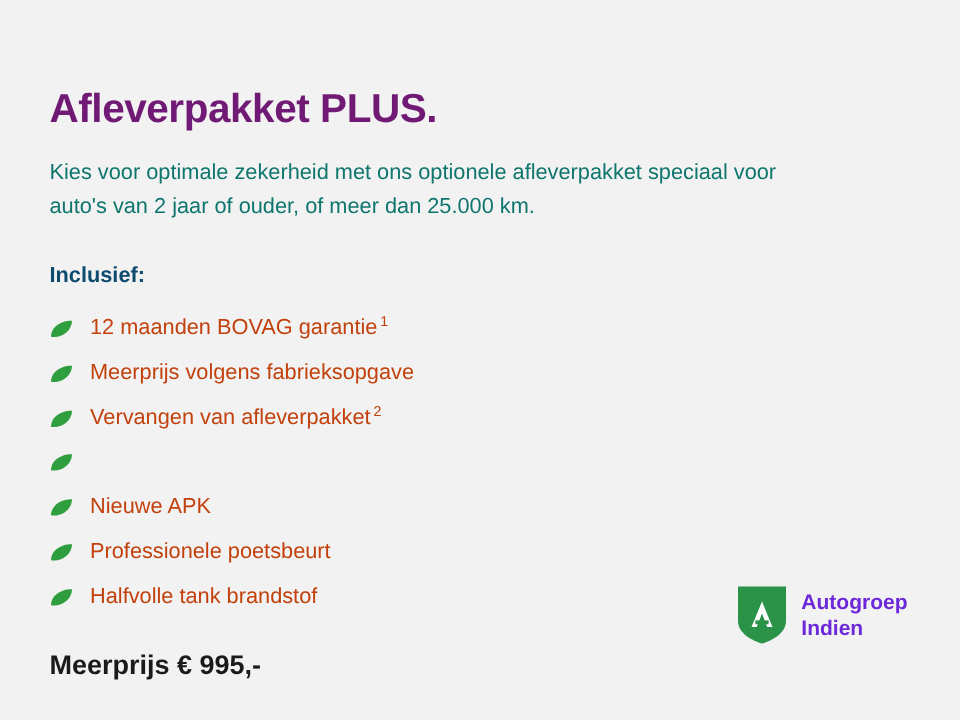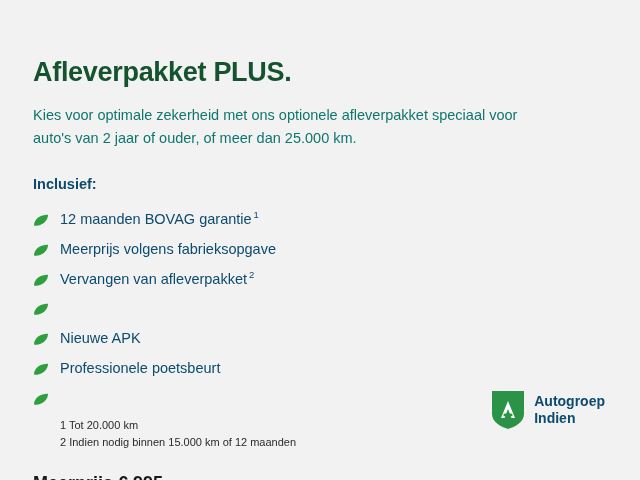--- a/index.html
+++ b/index.html
@@ -23,21 +23,21 @@
   }
   .content {
     position: absolute;
     left: 33px;
     top: 57px;
     width: 560px;
   }
   .title {
     font-size: 27px;
     font-weight: bold;
-    color: #14532d;
+    color: #701a75;
     margin: 0 0 16px 0;
     letter-spacing: -0.3px;
   }
   .intro {
     font-size: 14.5px;
     line-height: 23px;
     color: #0f766e;
     margin: 0 0 26px 0;
     max-width: 520px;
   }
@@ -50,21 +50,21 @@
   ul.features {
     list-style: none;
     margin: 0;
     padding: 0;
   }
   ul.features li {
     position: relative;
     padding-left: 27px;
     font-size: 14.5px;
     line-height: 26px;
-    color: #0c4a6e;
+    color: #c2410c;
   }
   .leaf {
     position: absolute;
     left: 0;
     top: 7px;
     width: 16px;
     height: 13px;
     display: block;
   }
   .sup {
@@ -94,21 +94,21 @@
   }
   .logo-shield {
     width: 34px;
     height: 40px;
     display: block;
   }
   .logo-text {
     font-size: 14px;
     font-weight: bold;
     line-height: 17px;
-    color: #0c4a6e;
+    color: #6d28d9;
     white-space: pre-line;
   }
 </style>
 </head>
 <body>
 
 <div class="page">
 
   <div class="content">
 
@@ -166,28 +166,24 @@
           </svg>
         </span>
         <span>Professionele poetsbeurt</span><span class="sup"></span>
       </li>
       <li>
         <span class="leaf">
           <svg viewBox="0 0 16 13" width="16" height="13" xmlns="http://www.w3.org/2000/svg">
             <path d="M1 11.5 C1 4.5 8.5 0.5 15 0.8 C15 7.5 8 12.8 1 11.5 Z" fill="#2e9e3e"></path>
           </svg>
         </span>
-        <span class="sup"></span>
+        <span>Halfvolle tank brandstof</span><span class="sup"></span>
       </li>
     </ul>
 
-    <div class="footnotes">
-      <div>1 Tot 20.000 km</div>
-      <div>2 Indien nodig binnen 15.000 km of 12 maanden</div>
-    </div>
 
     <div class="price">Meerprijs € 995,-</div>
   </div>
 
   <div class="logo">
     <span class="logo-shield">
       <svg viewBox="0 0 34 40" width="34" height="40" xmlns="http://www.w3.org/2000/svg">
         <path d="M1 1 H33 V24 C33 32 24 37 17 39 C10 37 1 32 1 24 Z" fill="#2b9348"></path>
         <path d="M17 11 L24 28 H20.5 L17 19 L13.5 28 H10 Z" fill="#ffffff"></path>
         <rect x="12.6" y="23.6" width="8.8" height="2.6" fill="#2b9348"></rect>

